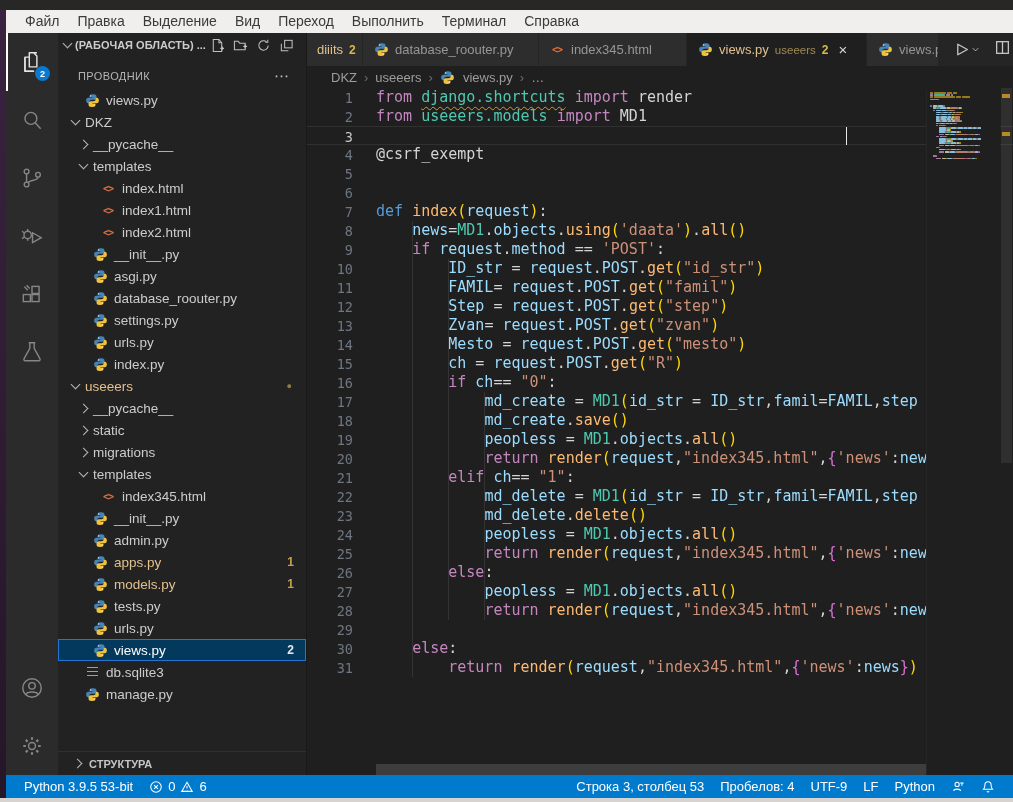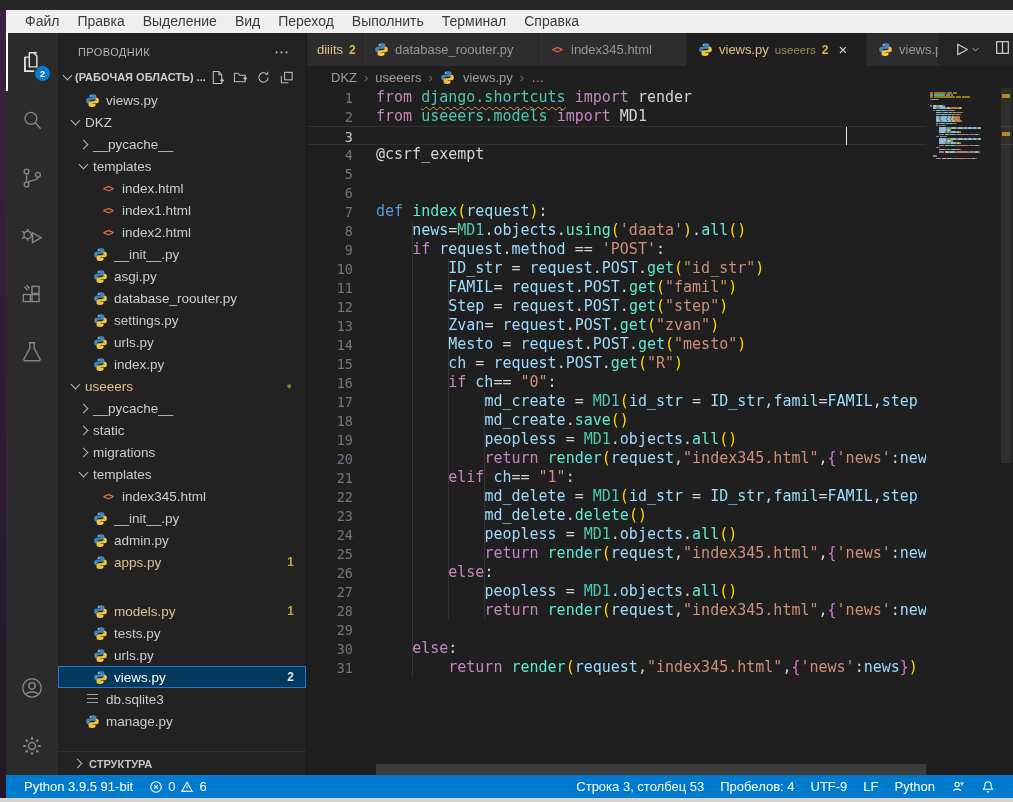--- a/index.html
+++ b/index.html
@@ -61,21 +61,21 @@
   #breadcrumb{height:22px;display:flex;align-items:center;gap:7px;padding-left:24px;font-size:13px;color:#9d9d9d}
   #breadcrumb .bsep{color:#6c6c6c}
   
   #codearea{position:absolute;top:55px;left:0;right:0;bottom:0;overflow:hidden;
     font-family:"DejaVu Sans Mono",monospace;font-size:15px;line-height:19px}
   .cl{height:19px;display:flex;white-space:pre;position:relative}
   .cl .ln{width:46px;text-align:right;color:#6e7681;font-size:13.5px;flex:none;padding-top:1px}
   .cl .lc{margin-left:23px;flex:none}
   .cl.cur{border-top:1px solid #303030;border-bottom:1px solid #303030;height:19px;box-sizing:border-box}
   .cl.cur .ln{color:#c6c6c6}
-  .tk-k{color:#C586C0}.tk-d{color:#569CD6}.tk-f{color:#5eead4}.tk-v{color:#9CDCFE}.tk-s{color:#CE9178}
+  .tk-k{color:#C586C0}.tk-d{color:#569CD6}.tk-f{color:#fdba74}.tk-v{color:#9CDCFE}.tk-s{color:#CE9178}
   .tk-t{color:#4EC9B0}.tk-p{color:#D4D4D4}.tk-b1{color:#FFD700}.tk-b2{color:#DA70D6}
   .tk-w{color:#4EC9B0;text-decoration:underline wavy #c7a032;text-decoration-thickness:1px;text-underline-offset:4px}
   .iguide{position:absolute;width:1px;background:#333333}
   #cursor{position:absolute;width:1.5px;height:18px;background:#e8e8e8}
   
   #minimap{position:absolute;top:57px;right:13px;width:70px;bottom:0;background:#1f1f1f;border-left:1px solid #262626;padding:2px 0 0 3px}
   .mrow{height:2.2px;display:flex}
   .mrow span{height:1.6px;flex:none;border-radius:.5px}
   #vscroll{position:absolute;top:55px;right:0;width:13px;bottom:0}
   #vthumb{position:absolute;top:0;left:1px;width:11px;height:375px;background:rgba(121,121,121,.18)}
@@ -159,24 +159,20 @@
       </div>
       <div class="act">
         <svg viewBox="0 0 24 24">
           <circle cx="12" cy="12" r="3.2"></circle>
           <path d="M12 4v2.3M12 17.7V20M4 12h2.3M17.7 12H20M6.3 6.3l1.7 1.7M16 16l1.7 1.7M17.7 6.3L16 8M8 16l-1.7 1.7" stroke-width="2"></path>
         </svg>
       </div>
     </div>
 
   <div id="sidebar">
-    <div id="sb-title">
-      <span>ПРОВОДНИК</span>
-      <span class="dots">⋯</span>
-    </div>
     <div id="sb-section">
       <span class="chev exp"></span>
       <span>(РАБОЧАЯ ОБЛАСТЬ) ...</span>
       <span class="s-icons">
         <svg viewBox="0 0 16 16">
             <path d="M9.5 1.5H3.5v13h9V5z"></path>
             <path d="M9.5 1.5V5h3"></path>
             <path d="M11 11h4M13 9v4" stroke-width="1.4"></path>
           </svg>
         <svg viewBox="0 0 16 16">
@@ -185,20 +181,24 @@
           </svg>
         <svg viewBox="0 0 16 16">
             <path d="M13 8a5 5 0 1 1-1.6-3.7M12.6 1.8v2.7H10"></path>
           </svg>
         <svg viewBox="0 0 16 16">
             <rect x="6" y="2.5" width="8" height="8"></rect>
             <path d="M2.5 6v7.5H10"></path>
           </svg>
       </span>
     </div>
+    <div id="sb-title">
+      <span>ПРОВОДНИК</span>
+      <span class="dots">⋯</span>
+    </div>
     <div id="tree">
         <div class="trow" style="padding-left: 14px;">
           <span style="width: 12px; flex: 0 0 auto;"></span>
           <span class="fico">
             <svg width="15" height="15" viewBox="0 0 16 16">
               <path fill="#4584b6" d="M7.9 1.2c-2 0-3.1.9-3.1 2.1v1.2h3.2v.5H3.4C2 5 1.2 6.3 1.2 8s.8 3 2.2 3h1.2V9.4c0-1.3 1.1-2.1 2.4-2.1h3c1.3 0 2.2-.8 2.2-2.1V3.3c0-1.2-1.2-2.1-3.1-2.1z"></path>
               <path fill="#f0c23c" d="M8.1 14.8c2 0 3.1-.9 3.1-2.1v-1.2H8v-.5h4.6c1.4 0 2.2-1.3 2.2-3s-.8-3-2.2-3h-1.2v1.6c0 1.3-1.1 2.1-2.4 2.1h-3c-1.3 0-2.2.8-2.2 2.1v1.9c0 1.2 1.2 2.1 3.1 2.1z"></path>
               <circle fill="#fff" cx="6.1" cy="3.1" r=".6"></circle>
               <circle fill="#fff" cx="9.9" cy="12.9" r=".6"></circle>
             </svg>
@@ -368,21 +368,21 @@
             <svg width="15" height="15" viewBox="0 0 16 16">
               <path fill="#4584b6" d="M7.9 1.2c-2 0-3.1.9-3.1 2.1v1.2h3.2v.5H3.4C2 5 1.2 6.3 1.2 8s.8 3 2.2 3h1.2V9.4c0-1.3 1.1-2.1 2.4-2.1h3c1.3 0 2.2-.8 2.2-2.1V3.3c0-1.2-1.2-2.1-3.1-2.1z"></path>
               <path fill="#f0c23c" d="M8.1 14.8c2 0 3.1-.9 3.1-2.1v-1.2H8v-.5h4.6c1.4 0 2.2-1.3 2.2-3s-.8-3-2.2-3h-1.2v1.6c0 1.3-1.1 2.1-2.4 2.1h-3c-1.3 0-2.2.8-2.2 2.1v1.9c0 1.2 1.2 2.1 3.1 2.1z"></path>
               <circle fill="#fff" cx="6.1" cy="3.1" r=".6"></circle>
               <circle fill="#fff" cx="9.9" cy="12.9" r=".6"></circle>
             </svg>
           </span>
           <span class="lbl">apps.py</span>
           <span class="tbadge">1</span>
         </div>
-        <div class="trow gold" style="padding-left: 22px; margin-top: 27px;">
+        <div class="trow gold" style="padding-left: 22px;">
           <span style="width: 12px; flex: 0 0 auto;"></span>
           <span class="fico">
             <svg width="15" height="15" viewBox="0 0 16 16">
               <path fill="#4584b6" d="M7.9 1.2c-2 0-3.1.9-3.1 2.1v1.2h3.2v.5H3.4C2 5 1.2 6.3 1.2 8s.8 3 2.2 3h1.2V9.4c0-1.3 1.1-2.1 2.4-2.1h3c1.3 0 2.2-.8 2.2-2.1V3.3c0-1.2-1.2-2.1-3.1-2.1z"></path>
               <path fill="#f0c23c" d="M8.1 14.8c2 0 3.1-.9 3.1-2.1v-1.2H8v-.5h4.6c1.4 0 2.2-1.3 2.2-3s-.8-3-2.2-3h-1.2v1.6c0 1.3-1.1 2.1-2.4 2.1h-3c-1.3 0-2.2.8-2.2 2.1v1.9c0 1.2 1.2 2.1 3.1 2.1z"></path>
               <circle fill="#fff" cx="6.1" cy="3.1" r=".6"></circle>
               <circle fill="#fff" cx="9.9" cy="12.9" r=".6"></circle>
             </svg>
           </span>
           <span class="lbl">models.py</span>
@@ -901,21 +901,21 @@
       <div id="vthumb"></div>
       <div class="omark" style="top:6px"></div>
       <div class="omark" style="top:44px"></div>
     </div>
     <div id="hscroll"></div>
   </div>
 </div>
 
 <div id="statusbar" class="abs">
   <span class="sitem">
-    <span>Python 3.9.5 91-bit</span>
+    <span>Python 3.9.5 53-bit</span>
   </span>
   <span class="sitem">
     <svg viewBox="0 0 16 16">
         <circle cx="8" cy="8" r="6"></circle>
         <path d="M5.8 5.8l4.4 4.4M10.2 5.8l-4.4 4.4"></path>
       </svg>
     <span>0</span>
     <svg viewBox="0 0 16 16">
         <path d="M8 2.5L14 13H2z"></path>
         <path d="M8 6.5v3.2M8 11.4v.6"></path>

